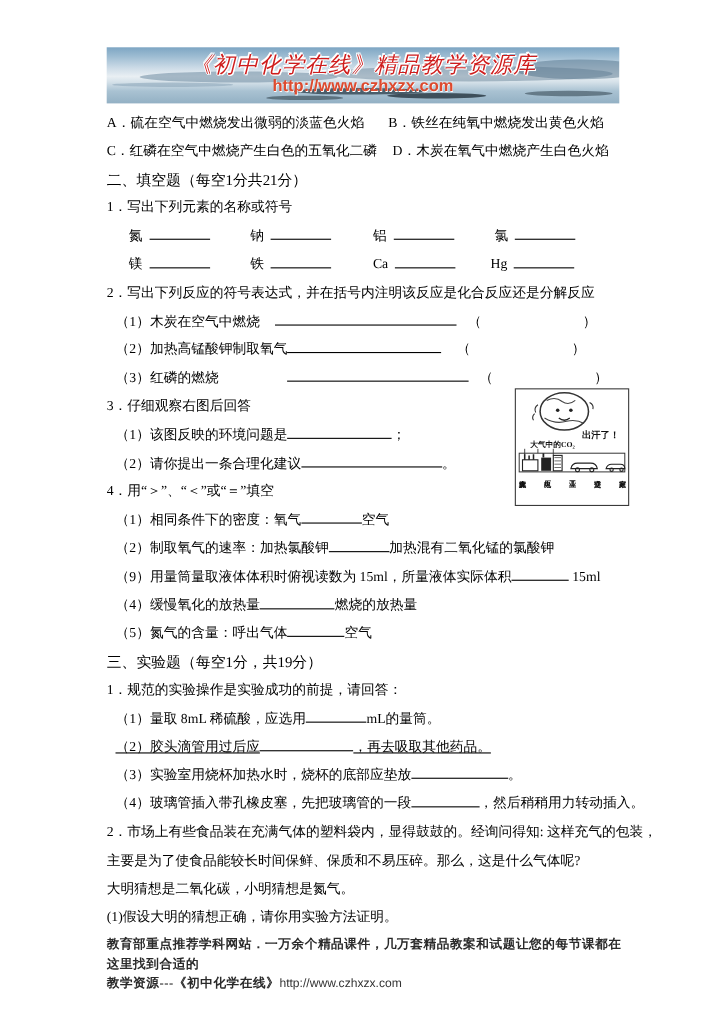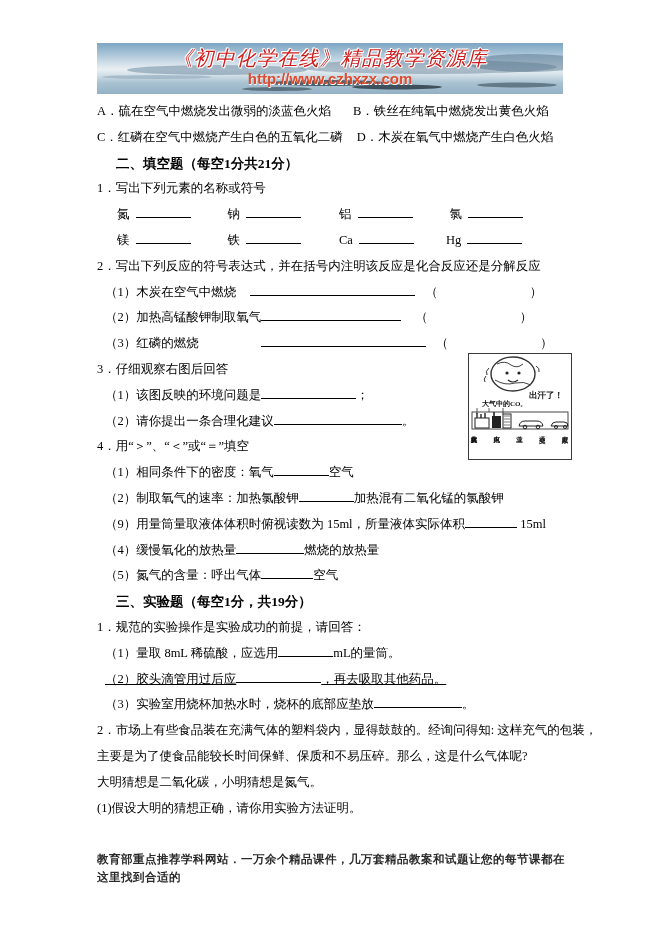--- a/index.html
+++ b/index.html
@@ -22,21 +22,21 @@
     font-style:italic;
   }
   .banner-url{
     margin-top:-2px;font-size:15px;font-weight:bold;color:#dd4a2e;
     text-shadow:0.5px 0.5px 0 #fff;
     font-family:"Liberation Sans","DejaVu Sans",sans-serif;
   }
   
   .content{position:absolute;left:97px;top:99px;width:480px;}
   .line{height:25.8px;line-height:25.8px;font-size:12.5px;white-space:nowrap;}
-  .line.bold{font-weight:bold;font-size:13.5px;margin-left:19px;}
+  .line.bold{font-weight:normal;font-size:13.5px;}
   .blank{display:inline-block;border-bottom:1px solid #000;height:13px;vertical-align:baseline;}
   .sp{display:inline-block;height:1px;}
   
   .figure-box{
     position:absolute;left:468px;top:353px;width:104px;height:107px;
     border:1px solid #3a3a3a;background:#fff;box-sizing:border-box;font-weight:bold;
   }
   .fig-labels{
     position:absolute;left:2px;bottom:2px;width:98px;
     display:flex;justify-content:space-between;align-items:flex-start;
@@ -94,20 +94,21 @@
     <div class="line" style="padding-left: 8px;"><span>（1）相同条件下的密度：氧气</span><span class="blank" style="width: 55px;"></span><span>空气</span></div>
     <div class="line" style="padding-left: 8px;"><span>（2）制取氧气的速率：加热氯酸钾</span><span class="blank" style="width: 55px;"></span><span>加热混有二氧化锰的氯酸钾</span></div>
     <div class="line" style="padding-left: 8px;"><span>（9）用量筒量取液体体积时俯视读数为 15ml，所量液体实际体积</span><span class="blank" style="width: 52px;"></span><span> 15ml</span></div>
     <div class="line" style="padding-left: 8px;"><span>（4）缓慢氧化的放热量</span><span class="blank" style="width: 68px;"></span><span>燃烧的放热量</span></div>
     <div class="line" style="padding-left: 8px;"><span>（5）氮气的含量：呼出气体</span><span class="blank" style="width: 52px;"></span><span>空气</span></div>
     <div class="line bold"><span>三、实验题（每空1分，共19分）</span></div>
     <div class="line"><span>1．规范的实验操作是实验成功的前提，请回答：</span></div>
     <div class="line" style="padding-left: 8px;"><span>（1）量取 8mL 稀硫酸，应选用</span><span class="blank" style="width: 55px;"></span><span>mL的量筒。</span></div>
     <div class="line" style="padding-left: 8px; text-decoration: underline;"><span>（2）胶头滴管用过后应</span><span class="blank" style="width: 85px;"></span><span>，再去吸取其他药品。</span></div>
     <div class="line" style="padding-left: 8px;"><span>（3）实验室用烧杯加热水时，烧杯的底部应垫放</span><span class="blank" style="width: 88px;"></span><span>。</span></div>
+    <div class="line" style="padding-left: 8px;"><span>（4）玻璃管插入带孔橡皮塞，先把玻璃管的一段</span><span class="blank" style="width: 62px;"></span><span>，然后稍稍用力转动插入。</span></div>
     <div class="line"><span>2．市场上有些食品装在充满气体的塑料袋内，显得鼓鼓的。经询问得知: 这样充气的包装，</span></div>
     <div class="line"><span>主要是为了使食品能较长时间保鲜、保质和不易压碎。那么，这是什么气体呢?</span></div>
     <div class="line"><span>大明猜想是二氧化碳，小明猜想是氮气。</span></div>
     <div class="line"><span>(1)假设大明的猜想正确，请你用实验方法证明。</span></div>
   </div>
 
 <div class="figure-box">
   <svg width="102" height="76" viewBox="0 0 102 76">
 
     <ellipse cx="44" cy="20" rx="22" ry="17" fill="none" stroke="#333" stroke-width="1.4"></ellipse>
@@ -146,13 +147,14 @@
       <span class="fig-label">森林大火</span>
       <span class="fig-label">火电厂</span>
       <span class="fig-label">工业</span>
       <span class="fig-label">交通</span>
       <span class="fig-label">家庭</span>
     </div>
 </div>
 
 <div class="footer">
   <div>教育部重点推荐学科网站．一万余个精品课件，几万套精品教案和试题让您的每节课都在这里找到合适的</div>
+  <div><span>教学资源---《初中化学在线》</span><span class="url">http://www.czhxzx.com</span></div>
 </div>
 
 </body></html>

